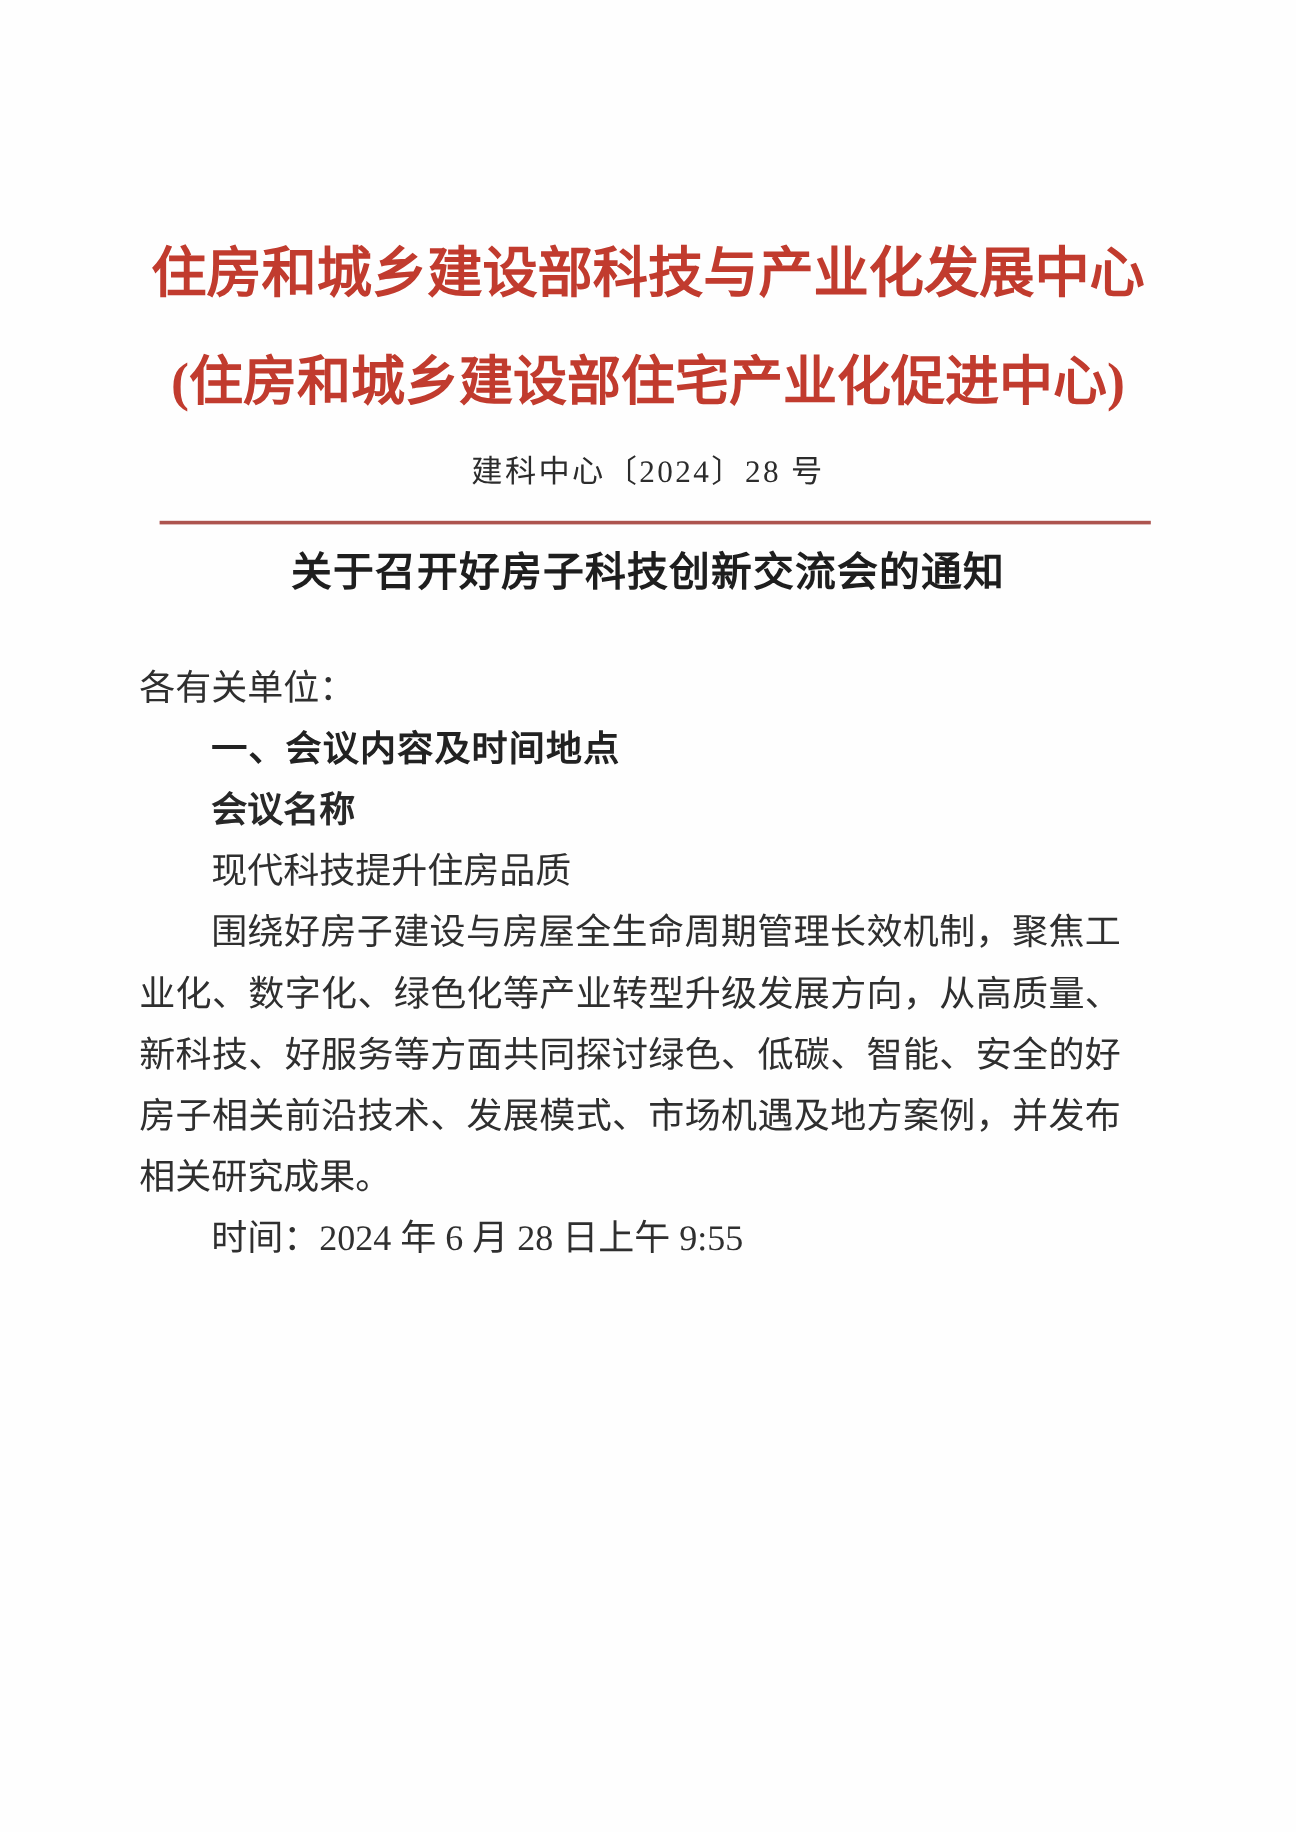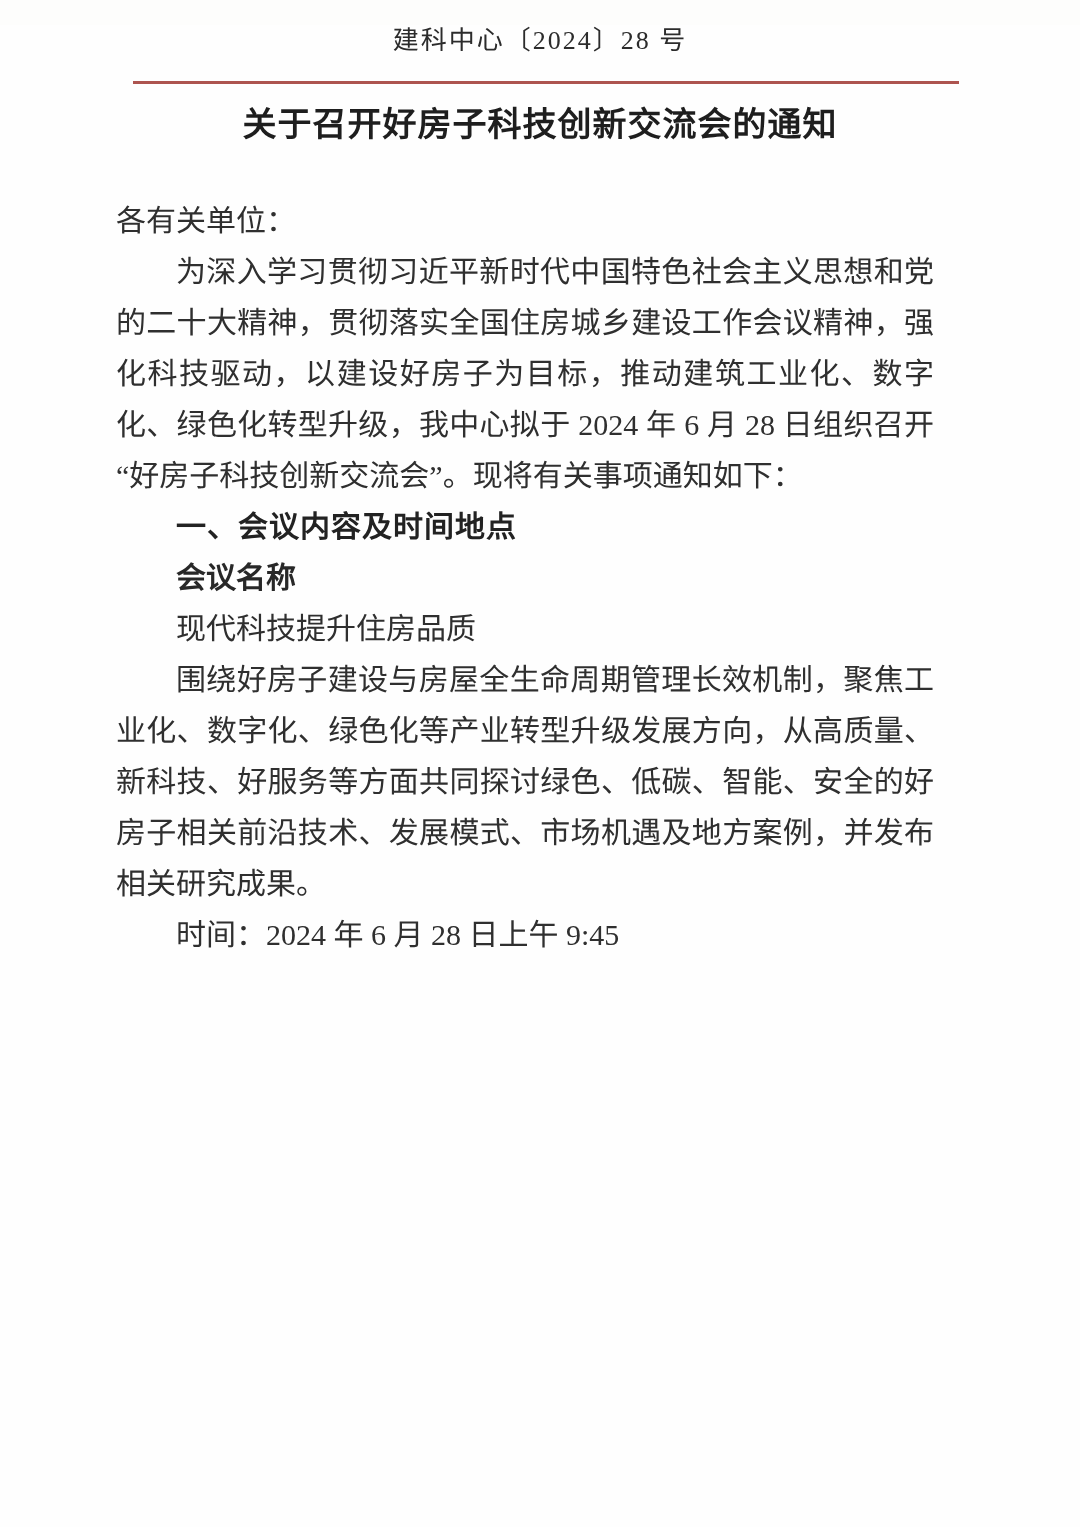--- a/index.html
+++ b/index.html
@@ -87,30 +87,33 @@
     text-indent: 2em;
     font-weight: 700;
     color: #282828;
   }
 </style>
 </head>
 <body>
 
 <div class="page">
 
+  <div class="letterhead">
+    <div class="org-line org-line-1" style="color: rgb(193, 59, 46);">住房和城乡建设部科技与产业化发展中心</div>
+    <div class="org-line org-line-2" style="color: rgb(193, 59, 46);">(住房和城乡建设部住宅产业化促进中心)</div>
+  </div>
 
   <div class="doc-number">建科中心〔2024〕28 号</div>
 
   <div class="red-rule" style="background: rgb(173, 84, 79);"></div>
 
   <div class="notice-title">关于召开好房子科技创新交流会的通知</div>
 
   <div class="body-text">
     <p class="p-salutation">各有关单位：</p>
-    <p class="p-indent">为深入学习贯彻习近平新时代中国特色社会主义思想和党的二十大精神，贯彻落实全国住房城乡建设工作会议精神，强化科技驱动，以建设好房子为目标，推动建筑工业化、数字化、绿色化转型升级，我中心拟于 2024 年 6 月 28 日组织召开“好房子科技创新交流会”。现将有关事项通知如下：</p>
     <p class="p-heading">一、会议内容及时间地点</p>
     <p class="p-subhead">会议名称</p>
     <p class="p-indent">现代科技提升住房品质</p>
     <p class="p-indent">围绕好房子建设与房屋全生命周期管理长效机制，聚焦工业化、数字化、绿色化等产业转型升级发展方向，从高质量、新科技、好服务等方面共同探讨绿色、低碳、智能、安全的好房子相关前沿技术、发展模式、市场机遇及地方案例，并发布相关研究成果。</p>
-    <p class="p-indent">时间：2024 年 6 月 28 日上午 9:45</p>
+    <p class="p-indent">时间：2024 年 6 月 28 日上午 9:55</p>
   </div>
 
 </div>
 
 </body></html>

